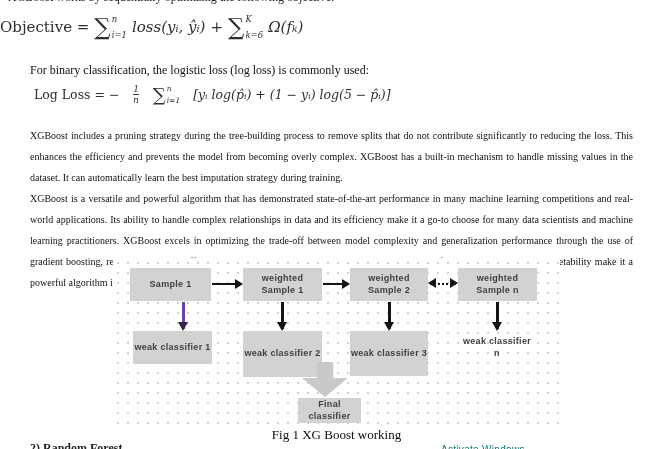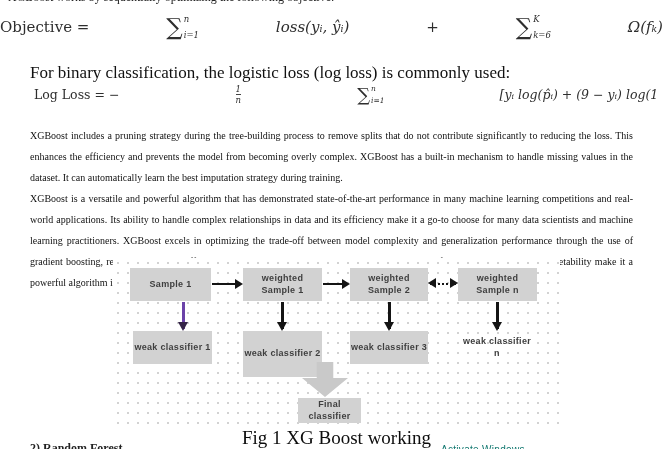--- a/index.html
+++ b/index.html
@@ -7,37 +7,37 @@
     position:relative; width:663px; height:449px; background:#ffffff;
     overflow:hidden; font-family:"Liberation Serif", serif; color:#111;
   }
   
   .clip-top{position:absolute; left:8px; top:0; width:340px; height:6px; overflow:hidden;}
   .clip-top span{display:block; margin-top:-10px; font-size:12px; color:#222; white-space:nowrap;}
   .clip-bottom{position:absolute; left:30px; top:441px; width:250px; height:8px; overflow:hidden;}
   .clip-bottom span{display:block; font-size:12px; font-weight:bold; color:#222; white-space:nowrap;}
 
   
-  .formula{position:absolute; left:0; width:663px; display:flex; justify-content:space-between;
+  .formula{position:absolute; left:0; width:663px; display:flex; justify-content:flex-start;
     align-items:center; font-family:"DejaVu Serif", serif; color:#2e2e2e;}
   .f1{top:15px; font-size:15px; gap:5px;}
   .f2{top:85px; font-size:12.5px; gap:13px;padding-left:34px;}
   .ital{font-style:italic;}
   .sum-wrap{display:inline-flex; align-items:center;}
   .sigma{line-height:1;}
   .f1 .sigma{font-size:23px;} .f2 .sigma{font-size:18px;}
   .limits{display:inline-flex; flex-direction:column; justify-content:space-between;
     font-style:italic; line-height:1; margin-left:1px;}
   .f1 .limits{height:24px; font-size:8.5px;}
   .f2 .limits{height:19px; font-size:7.5px;}
   .frac{display:inline-flex; flex-direction:column; align-items:center; font-size:8.5px;
     line-height:1; font-style:italic; margin:0 1px;}
   .frac .den{border-top:1px solid #444; padding-top:1px;}
 
-  .intro-line{position:absolute; left:30px; top:63px; font-size:17px; color:#111;}
+  .intro-line{position:absolute; left:30px; top:63px; font-size:12px; color:#111;}
   .body-text{position:absolute; left:30px; top:125px; width:603px; font-size:10px;
     line-height:21px; text-align:justify; color:#111;}
   .body-text p{margin:0;}
 
   
   .figure{position:absolute; left:113px; top:258px; width:447px; height:172px; background:#fff;
     background-image:radial-gradient(#d2d2d2 1px, transparent 1.1px); background-size:10px 10px;
     font-family:"Liberation Sans", sans-serif;}
   .dbox{position:absolute; background:#d2d2d2; color:#3f3f3f; font-size:9px; font-weight:bold;
     letter-spacing:.3px; display:flex; align-items:center; justify-content:center;
@@ -54,21 +54,21 @@
   .varrow{position:absolute; width:2.5px; background:#141414;}
   .varrow:after{content:''; position:absolute; bottom:-2px; left:-3.8px; border-top:9px solid #141414;
     border-left:5px solid transparent; border-right:5px solid transparent;}
   .varrow.purple{background:#6b42a8;}
   .varrow.purple:after{border-top-color:#342347;}
   .bigarrow{position:absolute; left:189px; top:104px; width:46px; height:35px; background:#c9c9c9;
     -webkit-clip-path:polygon(32% 0,68% 0,68% 46%,100% 46%,50% 100%,0 46%,32% 46%);
     clip-path:polygon(32% 0,68% 0,68% 46%,100% 46%,50% 100%,0 46%,32% 46%);}
 
   .caption{position:absolute; left:113px; top:427px; width:447px; text-align:center;
-    font-size:19px; color:#0d0d0d;}
+    font-size:13px; color:#0d0d0d;}
   .watermark{position:absolute; left:441px; top:444px; font-family:"Liberation Sans", sans-serif;
     font-size:10px; color:#0f766e; letter-spacing:.3px;}
 </style>
 </head>
 <body>
 
 <div class="page">
 
   <div class="clip-top">
     <span>XGBoost works by sequentially optimizing the following objective:</span>
@@ -103,21 +103,21 @@
         <span class="num">1</span>
         <span class="den">n</span>
       </span>
     <span class="sum-wrap">
         <span class="sigma">∑</span>
         <span class="limits">
           <span>n</span>
           <span>i=1</span>
         </span>
       </span>
-    <span class="ital">[yᵢ log(p̂ᵢ) + (9 − yᵢ) log(1 − p̂ᵢ)]</span>
+    <span class="ital">[yᵢ log(p̂ᵢ) + (1 − yᵢ) log(5 − p̂ᵢ)]</span>
   </div>
 
   <div class="body-text">
     <p>XGBoost includes a pruning strategy during the tree-building process to remove splits that do not contribute significantly to reducing the loss. This enhances the efficiency and prevents the model from becoming overly complex. XGBoost has a built-in mechanism to handle missing values in the dataset. It can automatically learn the best imputation strategy during training.</p>
     <p>XGBoost is a versatile and powerful algorithm that has demonstrated state-of-the-art performance in many machine learning competitions and real-world applications. Its ability to handle complex relationships in data and its efficiency make it a go-to choose for many data scientists and machine learning practitioners. XGBoost excels in optimizing the trade-off between model complexity and generalization performance through the use of gradient boosting, regularization, and efficient tree construction. Its ability to handle diverse types of data, scalability, and interpretability make it a powerful algorithm in various machine tasks.</p>
   </div>
 
   <div class="figure">
     <div class="dbox" style="left:17px; top:10px; width:81px; height:33px;">Sample 1</div>
     <div class="dbox" style="left:130px; top:10px; width:79px; height:33px;">weighted
@@ -131,21 +131,21 @@
     <div class="harrow" style="left:210px; top:25px; width:25px;"></div>
     <div class="dotarrow" style="left:317px; top:25px; width:26px;"></div>
 
     <div class="varrow purple" style="left:69px; top:44px; height:27px;"></div>
     <div class="varrow" style="left:168px; top:44px; height:27px;"></div>
     <div class="varrow" style="left:275px; top:44px; height:27px;"></div>
     <div class="varrow" style="left:383px; top:44px; height:27px;"></div>
 
     <div class="dbox" style="left:20px; top:73px; width:79px; height:33px;">weak classifier 1</div>
     <div class="dbox" style="left:130px; top:73px; width:79px; height:46px;">weak classifier 2</div>
-    <div class="dbox" style="left:237px; top:73px; width:78px; height:33px;">weak classifier 3</div>
+    <div class="dbox" style="left:237px; top:73px; width:78px; height:45px;">weak classifier 3</div>
     <div class="dbox nobg" style="left:338px; top:73px; width:92px; height:33px;">weak classifier
 n</div>
 
     <div class="bigarrow"></div>
     <div class="dbox" style="left:185px; top:140px; width:63px; height:25px;">Final classifier</div>
   </div>
 
   <div class="caption">Fig 1 XG Boost working</div>
   <div class="watermark">Activate Windows</div>
 

